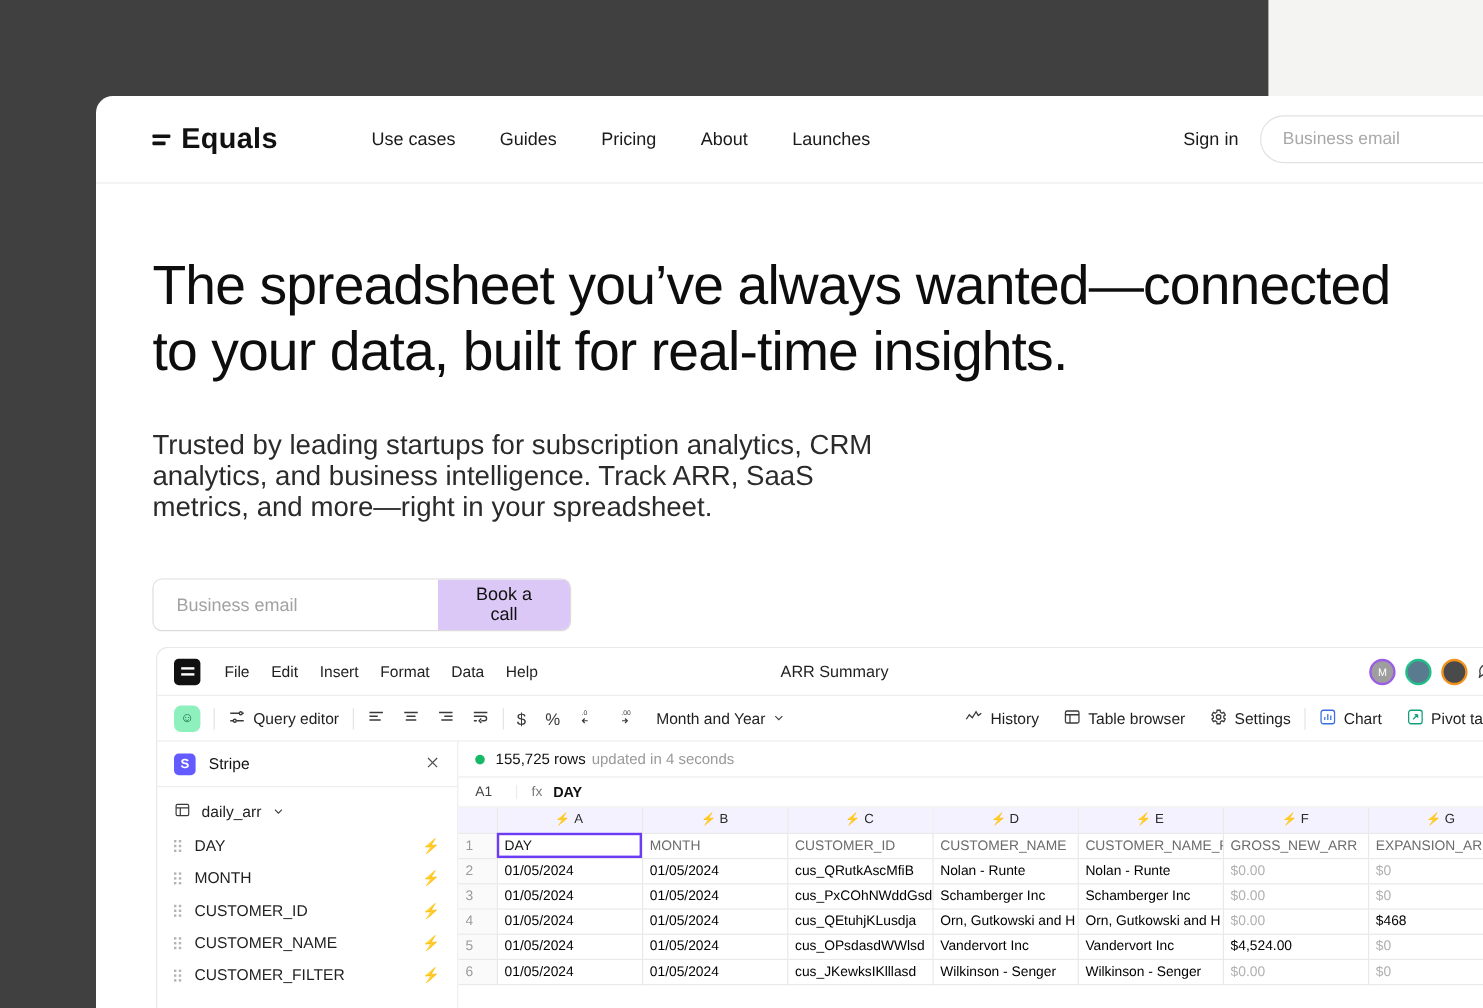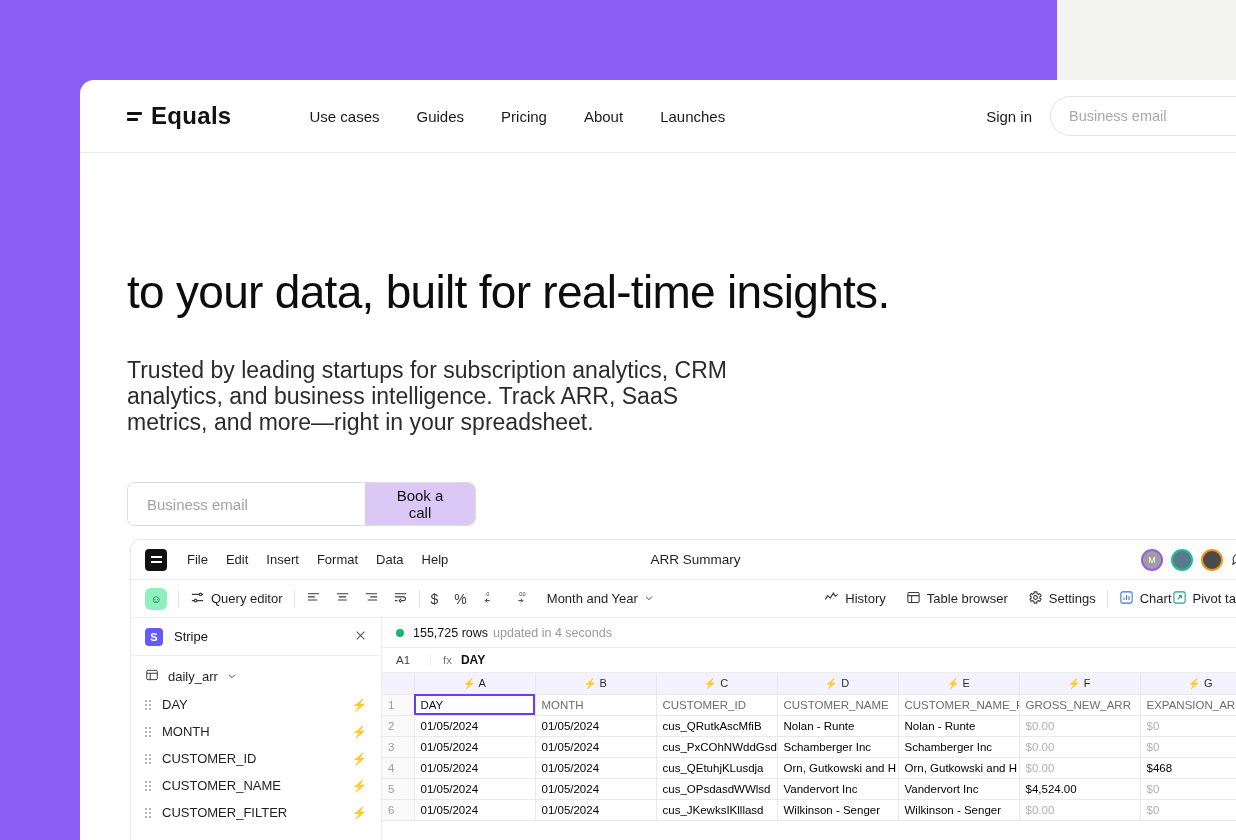--- a/index.html
+++ b/index.html
@@ -2,21 +2,21 @@
 <html><head>
 <meta charset="utf-8">
 <style>
   * { box-sizing: border-box; margin: 0; padding: 0; }
   html, body {
     width: 1236px; height: 840px;
     background: #f4f4f3;
     font-family: "Liberation Sans", sans-serif;
     overflow: hidden;
   }
-  .page { position: relative; width: 1057px; height: 840px; background: #8b5cf6; }
+  .page { position: relative; width: 1057px; height: 840px; background: #404040; }
 
   
   .blk { position: absolute; }
   .blk-left-coral  { left: 80px;  top: 644px; width: 48px; height: 44px; background: #fd6a51; }
   .blk-left-yellow { left: 80px;  top: 676px; width: 48px; height: 30px; background: #fcfd8f; }
   .blk-left-purple { left: 80px;  top: 706px; width: 48px; height: 58px; background: #dbc8f7; }
   .blk-left-maroon { left: 80px;  top: 764px; width: 48px; height: 33px; background: #5e1946; }
   .blk-left-peach  { left: 80px;  top: 797px; width: 48px; height: 43px; background: #fdcb8f; }
 
   .blk-r-blue  { left: 1152px; top: 434px; width: 120px; height: 36px; background: #0b04bc; }
@@ -214,21 +214,21 @@
         <span class="nav-link">Launches</span>
       </div>
       <div class="nav-right">
         <span class="signin">Sign in</span>
         <input class="nav-email" type="text" placeholder="Business email" style="">
       </div>
     </div>
 
     <div class="hero">
       <h1>
-        <br>
+        <span>The spreadsheet you’ve always wanted—connected</span><br>
         <span>to your data, built for real-time insights.</span>
       </h1>
       <p>Trusted by leading startups for subscription analytics, CRM analytics, and business intelligence. Track ARR, SaaS metrics, and more—right in your spreadsheet.</p>
       <div class="cta">
         <input type="text" placeholder="Business email" style="">
         <button>Book a call</button>
       </div>
     </div>
 
     <div class="app">
@@ -340,21 +340,21 @@
           <div class="tb-item">
             <span class="ic">
               <svg width="15" height="15" viewBox="0 0 24 24" fill="none" stroke="#3a3a3a" stroke-width="1.7">
                   <circle cx="12" cy="12" r="3"></circle>
                   <path d="M19 12a7 7 0 0 0-.1-1.2l2-1.5-2-3.4-2.4 1a7 7 0 0 0-2-1.2L14 3h-4l-.5 2.7a7 7 0 0 0-2 1.2l-2.4-1-2 3.4 2 1.5A7 7 0 0 0 5 12c0 .4 0 .8.1 1.2l-2 1.5 2 3.4 2.4-1c.6.5 1.3.9 2 1.2L10 21h4l.5-2.7c.7-.3 1.4-.7 2-1.2l2.4 1 2-3.4-2-1.5c.1-.4.1-.8.1-1.2z"></path>
                 </svg>
             </span>
             <span>Settings</span>
           </div>
           <div class="tb-sep"></div>
-          <div class="tb-item" style="">
+          <div class="tb-item" style="margin-right:20px">
             <span class="ic">
               <svg width="15" height="15" viewBox="0 0 24 24" fill="none" stroke="#3b6fe0" stroke-width="1.7">
                   <rect x="3" y="3" width="18" height="18" rx="3"></rect>
                   <path d="M8 16v-4M12 16V8M16 16v-6"></path>
                 </svg>
             </span>
             <span>Chart</span>
           </div>
           <div class="tb-item">
             <span class="ic">

